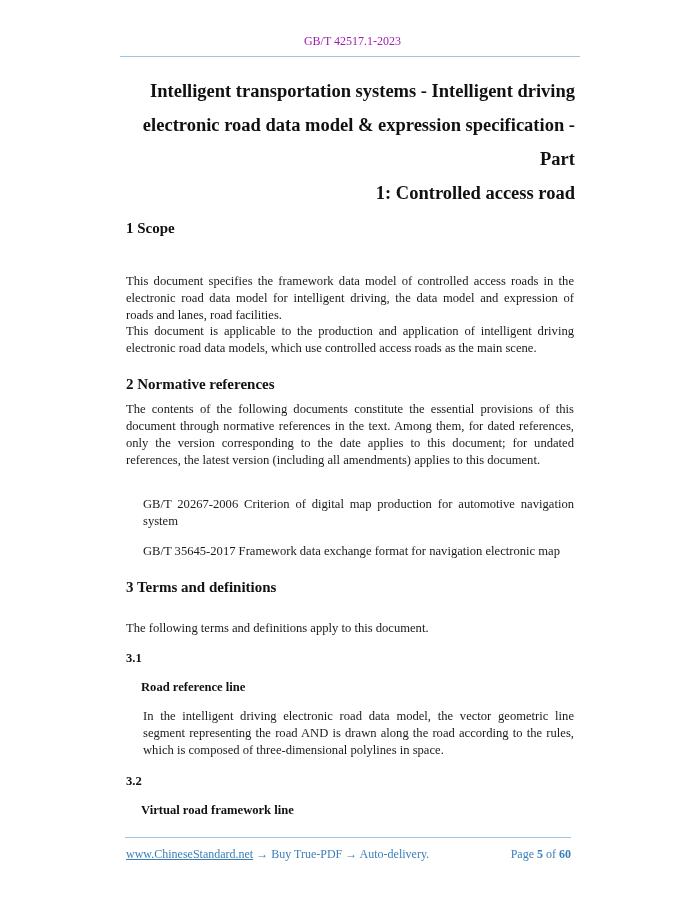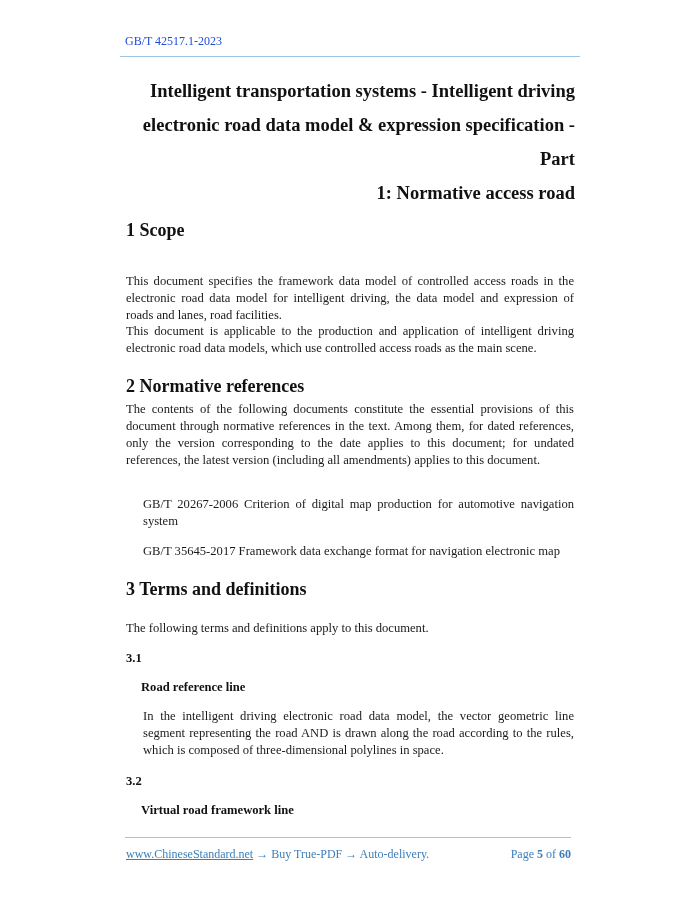--- a/index.html
+++ b/index.html
@@ -13,22 +13,23 @@
     position: relative;
     overflow: hidden;
     font-family: "Liberation Serif", serif;
     color: #1a1a1a;
   }
   .page-header {
     position: absolute;
     left: 125px;
     width: 455px;
     top: 34px;
+    text-align: center;
     font-size: 12px;
-    color: #1d4ed8;
+    color: #a21caf;
   }
   .header-rule {
     position: absolute;
     left: 120px;
     width: 460px;
     top: 56px;
     height: 1px;
     background: #9ec4e2;
   }
   .doc-title {
@@ -45,21 +46,21 @@
   .content {
     position: absolute;
     left: 126px;
     width: 448px;
     top: 0;
   }
   .h1 {
     position: absolute;
     left: 0;
     font-weight: bold;
-    font-size: 18px;
+    font-size: 15px;
     color: #111;
     white-space: nowrap;
   }
   .para {
     position: absolute;
     left: 0;
     width: 448px;
     font-size: 12.6px;
     line-height: 17px;
     text-align: justify;
@@ -116,21 +117,21 @@
 </style>
 </head>
 <body>
 
 <div class="page-header">GB/T 42517.1-2023</div>
 <div class="header-rule"></div>
 
 <div class="doc-title">
   <div>Intelligent transportation systems - Intelligent driving</div>
   <div>electronic road data model &amp; expression specification - Part</div>
-  <div>1: Normative access road</div>
+  <div>1: Controlled access road</div>
 </div>
 
 <div class="content">
 
   <div class="h1" style="top:220px;">1 Scope</div>
   <div class="para" style="top:261px;margin-top:12px;">This document specifies the framework data model of controlled access roads in the electronic road data model for intelligent driving, the data model and expression of roads and lanes, road facilities.</div>
   <div class="para" style="top:323px;">This document is applicable to the production and application of intelligent driving electronic road data models, which use controlled access roads as the main scene.</div>
 
   <div class="h1" style="top:376px;">2 Normative references</div>
   <div class="para" style="top:401px;">The contents of the following documents constitute the essential provisions of this document through normative references in the text. Among them, for dated references, only the version corresponding to the date applies to this document; for undated references, the latest version (including all amendments) applies to this document.</div>

